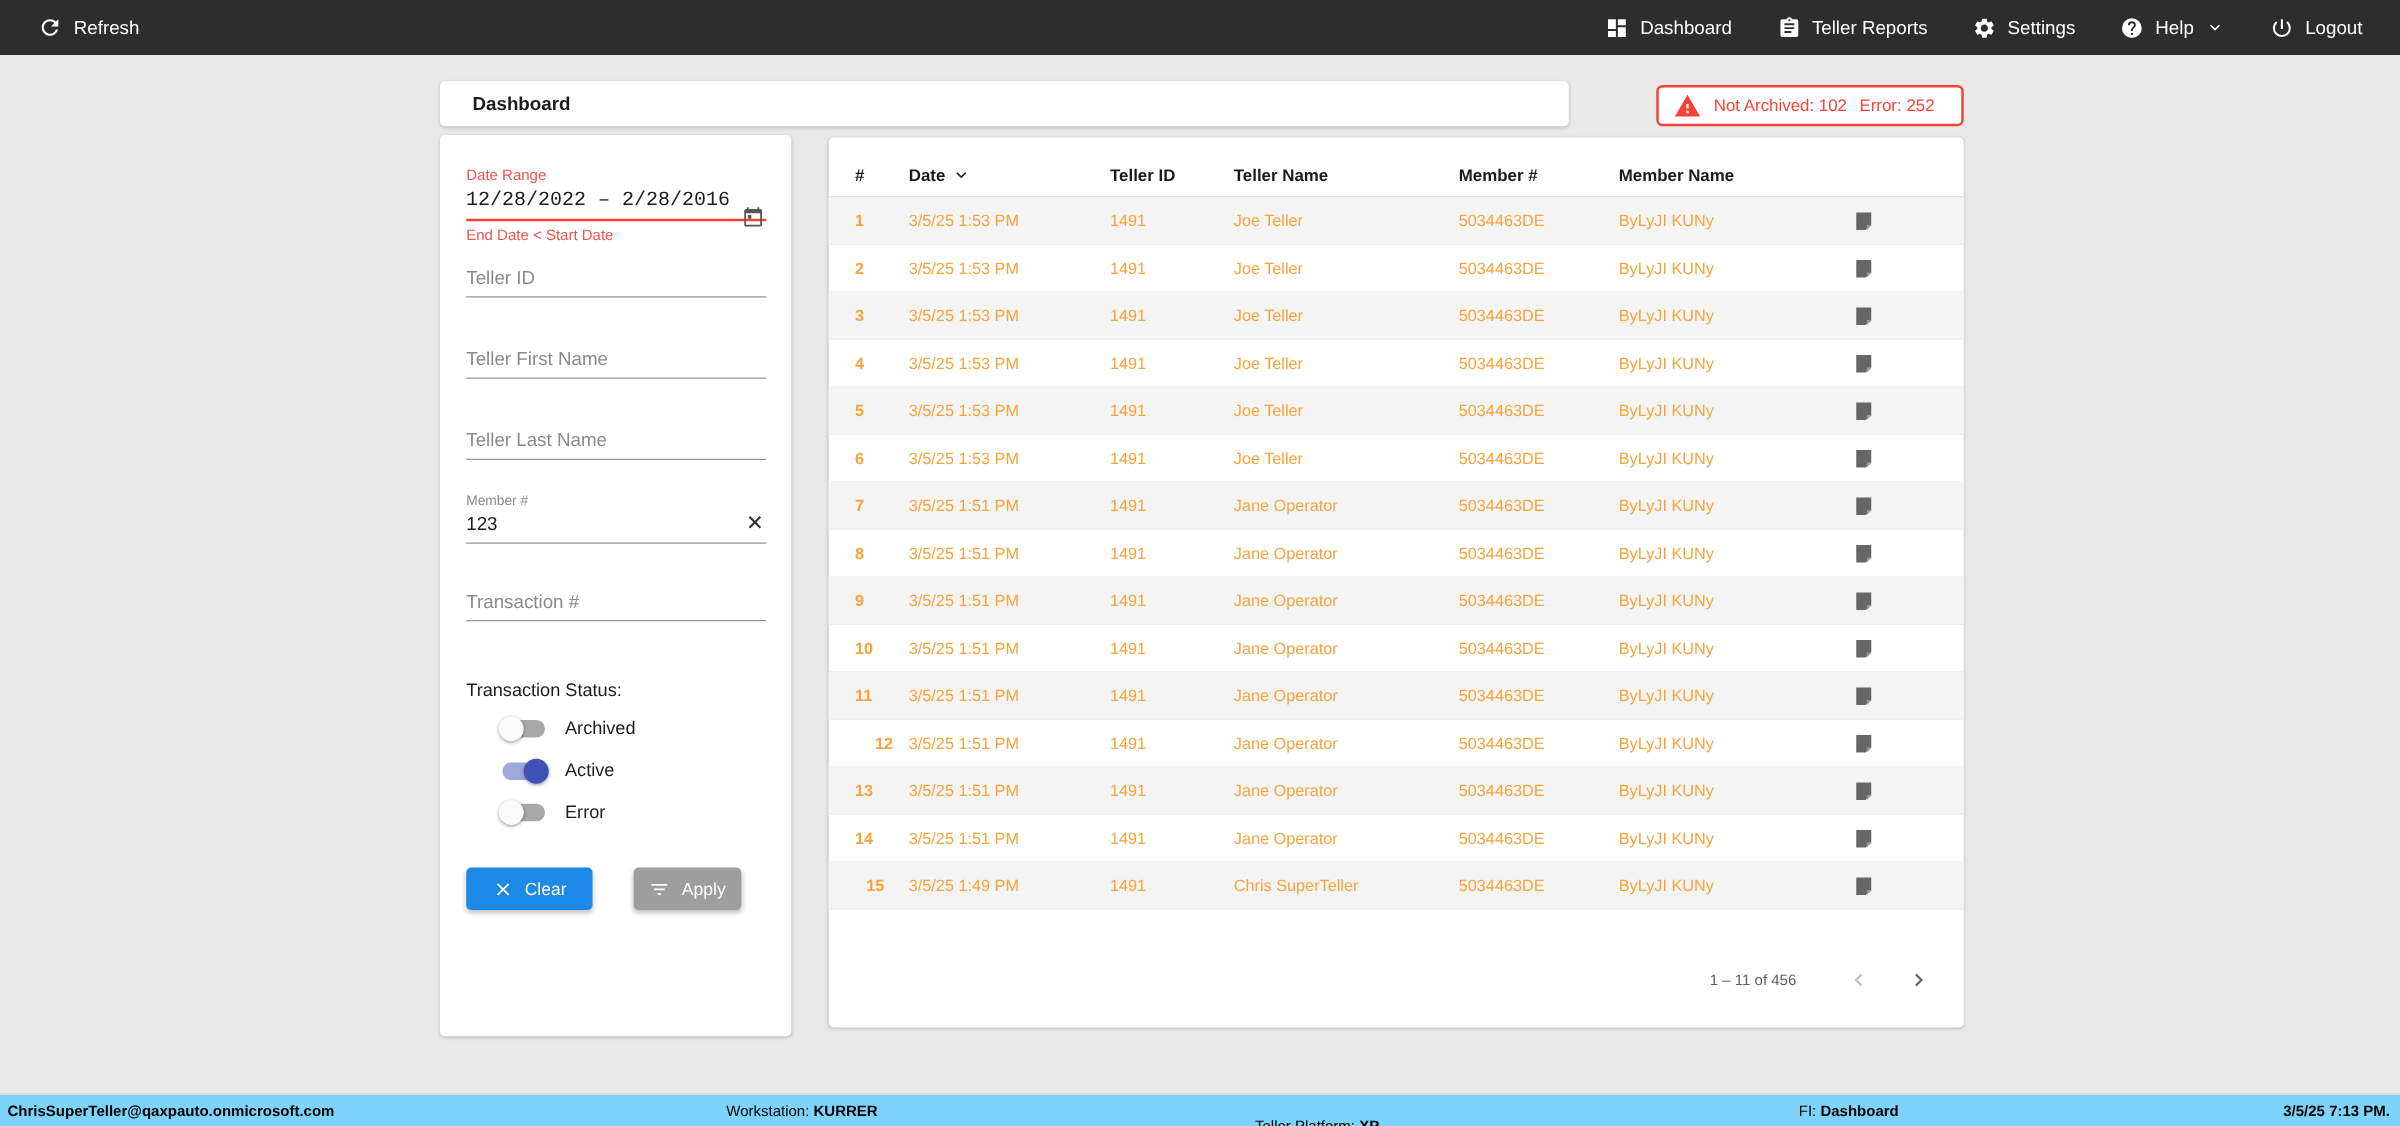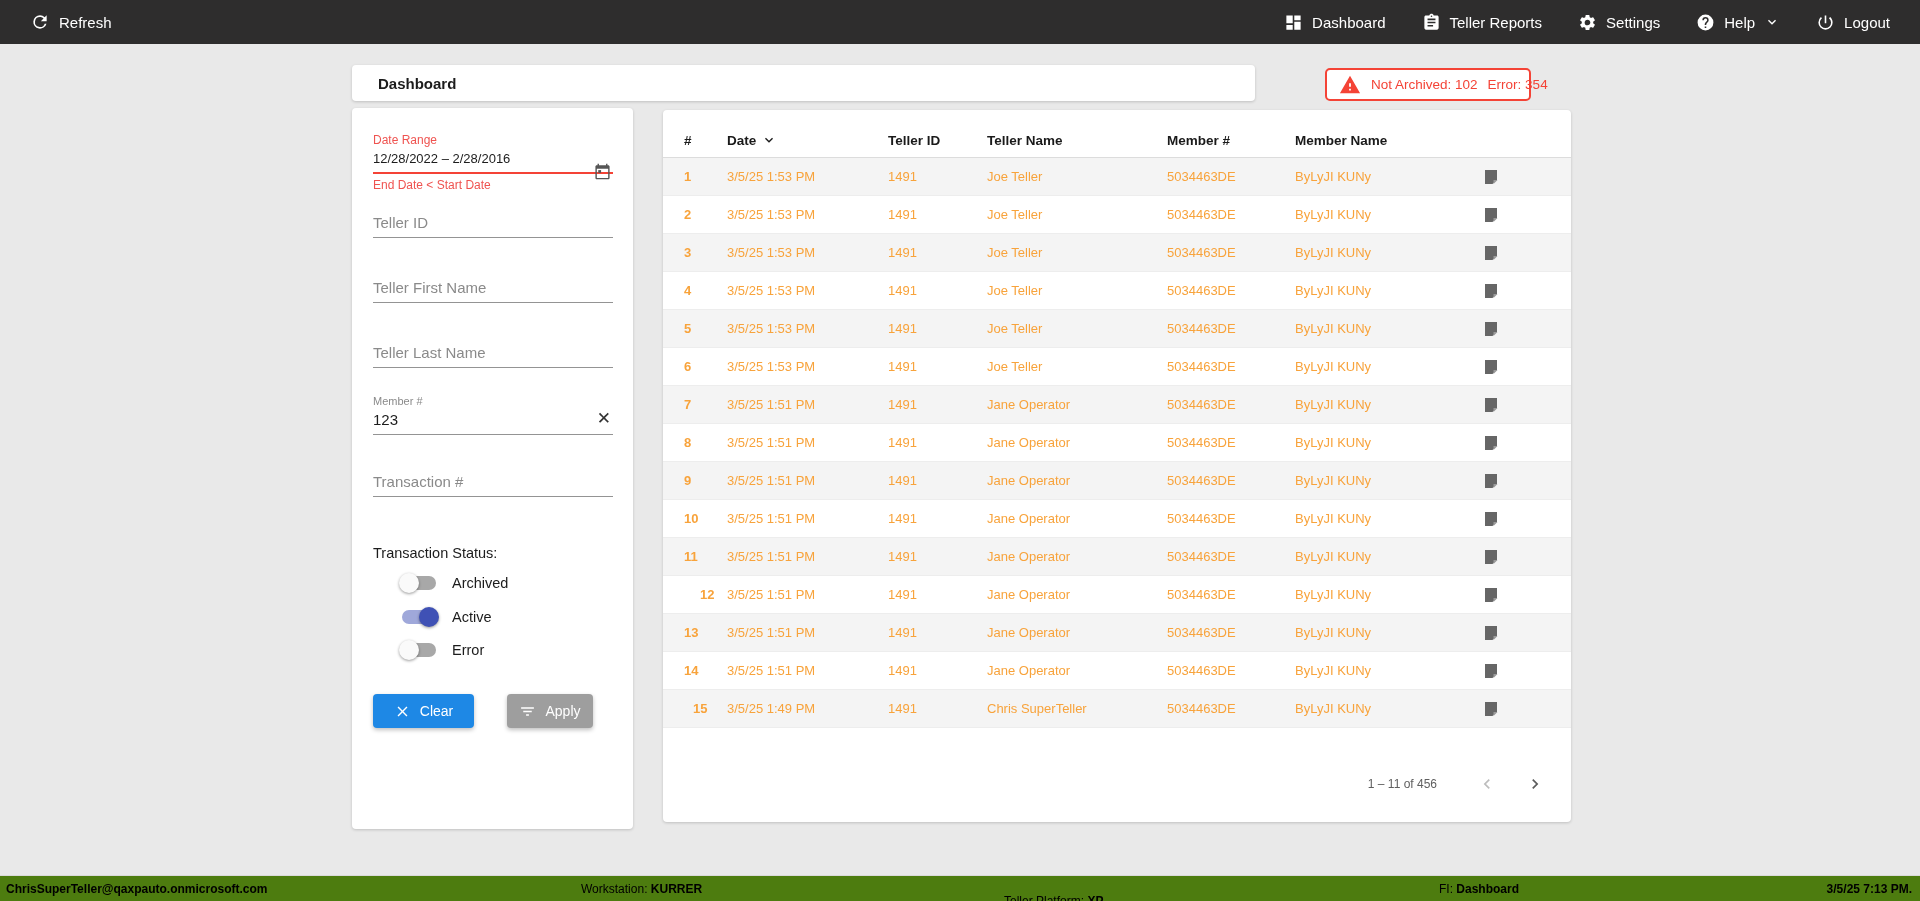--- a/index.html
+++ b/index.html
@@ -14,38 +14,38 @@
   .nav-item { display:flex; align-items:center; gap:9px; color:#fff;
     font-size:15px; cursor:pointer; }
   .topbar .right .nav-item { margin-left:36px; }
   .nav-item svg { display:block; }
 
   
   .header-strip { position:absolute; left:352px; top:65px; width:903px; height:36px;
     background:#fff; border-radius:4px; box-shadow:0 1px 3px rgba(0,0,0,.18);
     display:flex; align-items:center; padding-left:26px; }
   .header-strip .title { font-size:15px; font-weight:bold; color:#1c1c1c; }
-  .alert-badge { position:absolute; left:1325px; top:68px; width:206px; height:33px;
+  .alert-badge { position:absolute; left:1325px; top:68px; width:246px; height:33px;
     background:#fff; border:2px solid #f44336; border-radius:5px;
     display:flex; align-items:center; padding:0 12px; gap:10px;
     color:#f44336; font-size:13.5px; font-weight:500; }
   .alert-badge .grp { white-space:nowrap; }
 
   
   .filter-panel { position:absolute; left:352px; top:108px; width:281px; height:721px;
     background:#fff; border-radius:4px; box-shadow:0 1px 3px rgba(0,0,0,.18); }
   .fp-inner { position:relative; width:100%; height:100%; }
   .field { position:absolute; left:21px; width:240px; }
   .f-label-red { color:#ef5350; font-size:12px; }
   .f-label-gray { color:#8a8a8a; font-size:11px; }
   .f-input { width:100%; border:0; outline:0; background:transparent;
     font-family:"Liberation Sans", sans-serif; font-size:15px; color:#1c1c1c;
     padding:4px 0 6px 0; border-bottom:1px solid #949494; }
   .f-input::placeholder { color:#8a8a8a; opacity:1; }
-  .f-input.lg { font-size:13px; }
+  .f-input.lg { font-size:16px;font-family:Liberation Mono, monospace; }
   .f-input.red-line { border-bottom:2px solid #f44336; padding-right:30px; }
   .f-error { color:#ef5350; font-size:12px; margin-top:4px; }
   .field-icon { position:absolute; right:2px; bottom:8px; cursor:pointer; }
   .clear-x { position:absolute; right:2px; bottom:8px; font-size:17px; color:#333;
     cursor:pointer; line-height:1; }
   .with-value .f-input { padding-right:26px; }
 
   .status-label { position:absolute; left:21px; top:437px; font-size:14.5px; color:#1c1c1c; }
   .status-row { position:absolute; left:50px; height:24px; display:flex;
     align-items:center; cursor:pointer; }
@@ -79,21 +79,21 @@
   .note-btn { position:absolute; left:820px; top:11px; width:16px; height:16px;
     cursor:pointer; }
 
   .pager { position:absolute; right:26px; bottom:28px; display:flex;
     align-items:center; gap:28px; }
   .pager .range { font-size:12px; color:#5f5f5f; margin-right:12px; }
   .pg-btn { cursor:pointer; display:flex; align-items:center; }
 
   
   .statusbar { position:absolute; left:0; bottom:0; width:1920px; height:26px;
-    background:#4d7c0f; border-top:1px solid #dadada; font-size:12px; color:#000; }
+    background:#7dd3fc; border-top:1px solid #dadada; font-size:12px; color:#000; }
   .sb-item { position:absolute; top:6px; white-space:nowrap; }
   .sb-item b { font-weight:bold; }
   .sb-user { left:6px; font-weight:bold; }
   .sb-ws { left:581px; }
   .sb-pf { left:1004px;margin-top:12px; }
   .sb-fi { left:1439px; }
   .sb-time { right:8px; font-weight:bold; }
 </style>
 </head>
 <body>
@@ -164,21 +164,21 @@
 <div class="alert-badge">
   <span style="display:flex;">
     <svg width="22" height="22" viewBox="0 0 24 24" fill="#f44336">
         <path d="M1 21h22L12 2 1 21zm12-3h-2v-2h2v2zm0-4h-2v-4h2v4z"></path>
       </svg>
   </span>
   <span class="grp">
     <span>Not Archived:</span> <span>102</span>
   </span>
   <span class="grp">
-    <span>Error:</span> <span>354</span>
+    <span>Error:</span> <span>252</span>
   </span>
 </div>
 
 <div class="filter-panel">
   <div class="fp-inner">
 
     <div class="field" style="top:25px;">
       <div class="f-label-red">Date Range</div>
       <input class="f-input lg red-line" value="12/28/2022 – 2/28/2016" style="">
       <span class="field-icon">

